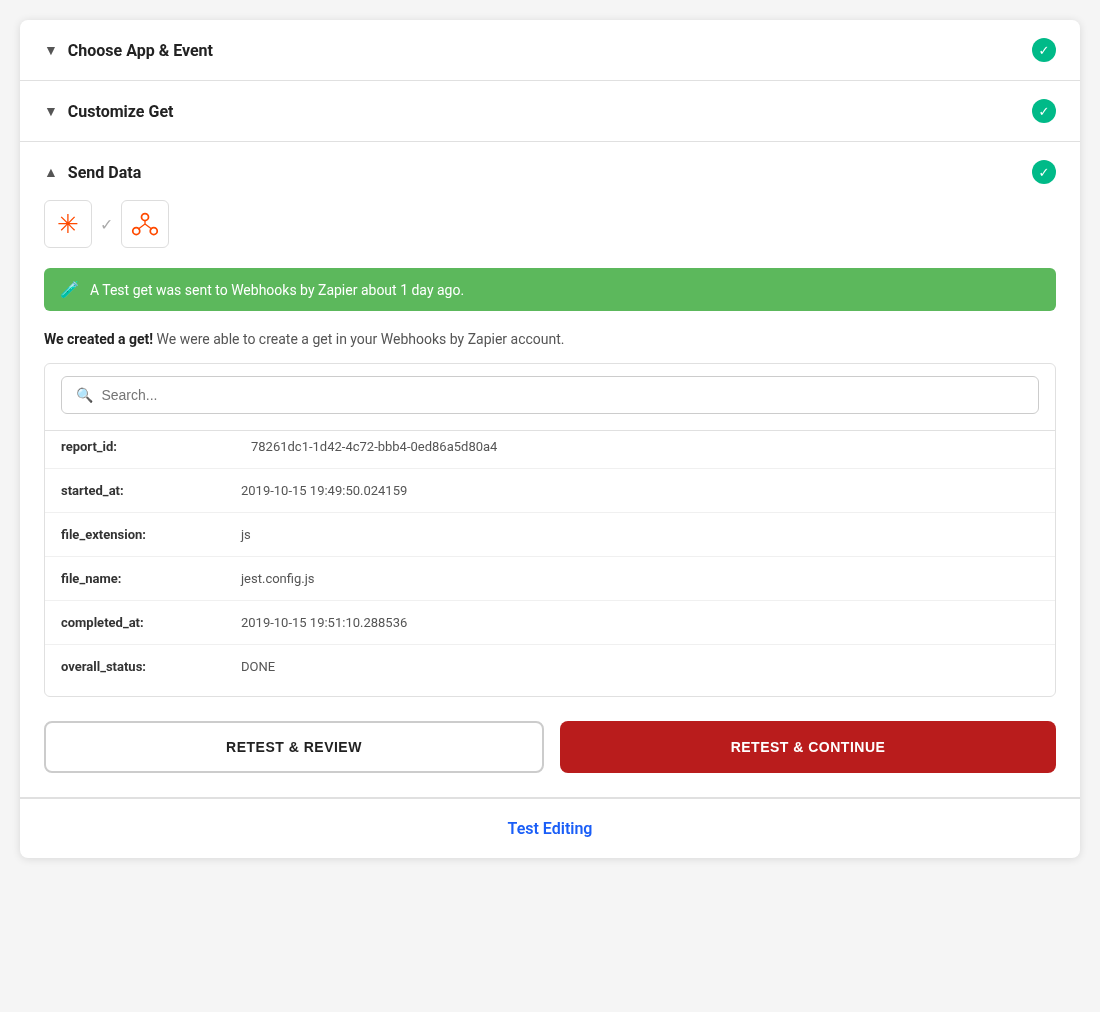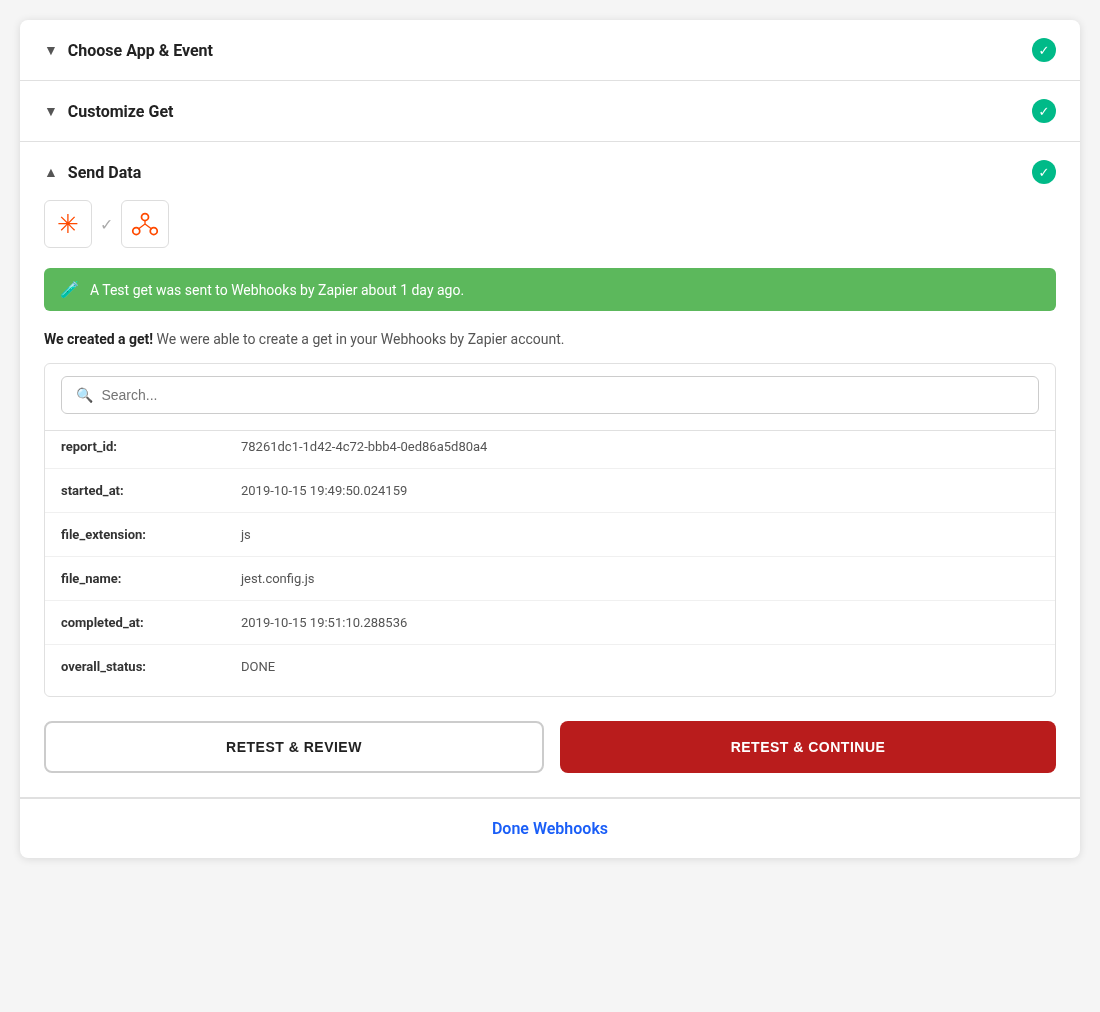--- a/index.html
+++ b/index.html
@@ -164,20 +164,21 @@
       display: flex;
       align-items: flex-start;
       padding: 14px 16px;
       border-bottom: 1px solid #f0f0f0;
     }
     .data-row:last-child {
       border-bottom: none;
     }
     .data-row:first-child {
       padding-top: 0;
+      gap: 10px;
     }
     .data-table-inner {
       padding: 8px 0;
     }
     .search-row {
       padding: 12px 16px;
       border-bottom: 1px solid #e0e0e0;
     }
     .field-key {
       font-size: 13px;
@@ -343,16 +344,16 @@
 
       <div class="buttons-row">
         <button class="btn-outline">RETEST &amp; REVIEW</button>
         <button class="btn-primary">RETEST &amp; CONTINUE</button>
       </div>
 
     </div>
   </div>
 
   <div class="footer">
-    <a class="done-editing-link">Done Webhooks</a>
+    <a class="done-editing-link">Test Editing</a>
   </div>
 
 </div>
 
 </body></html>

